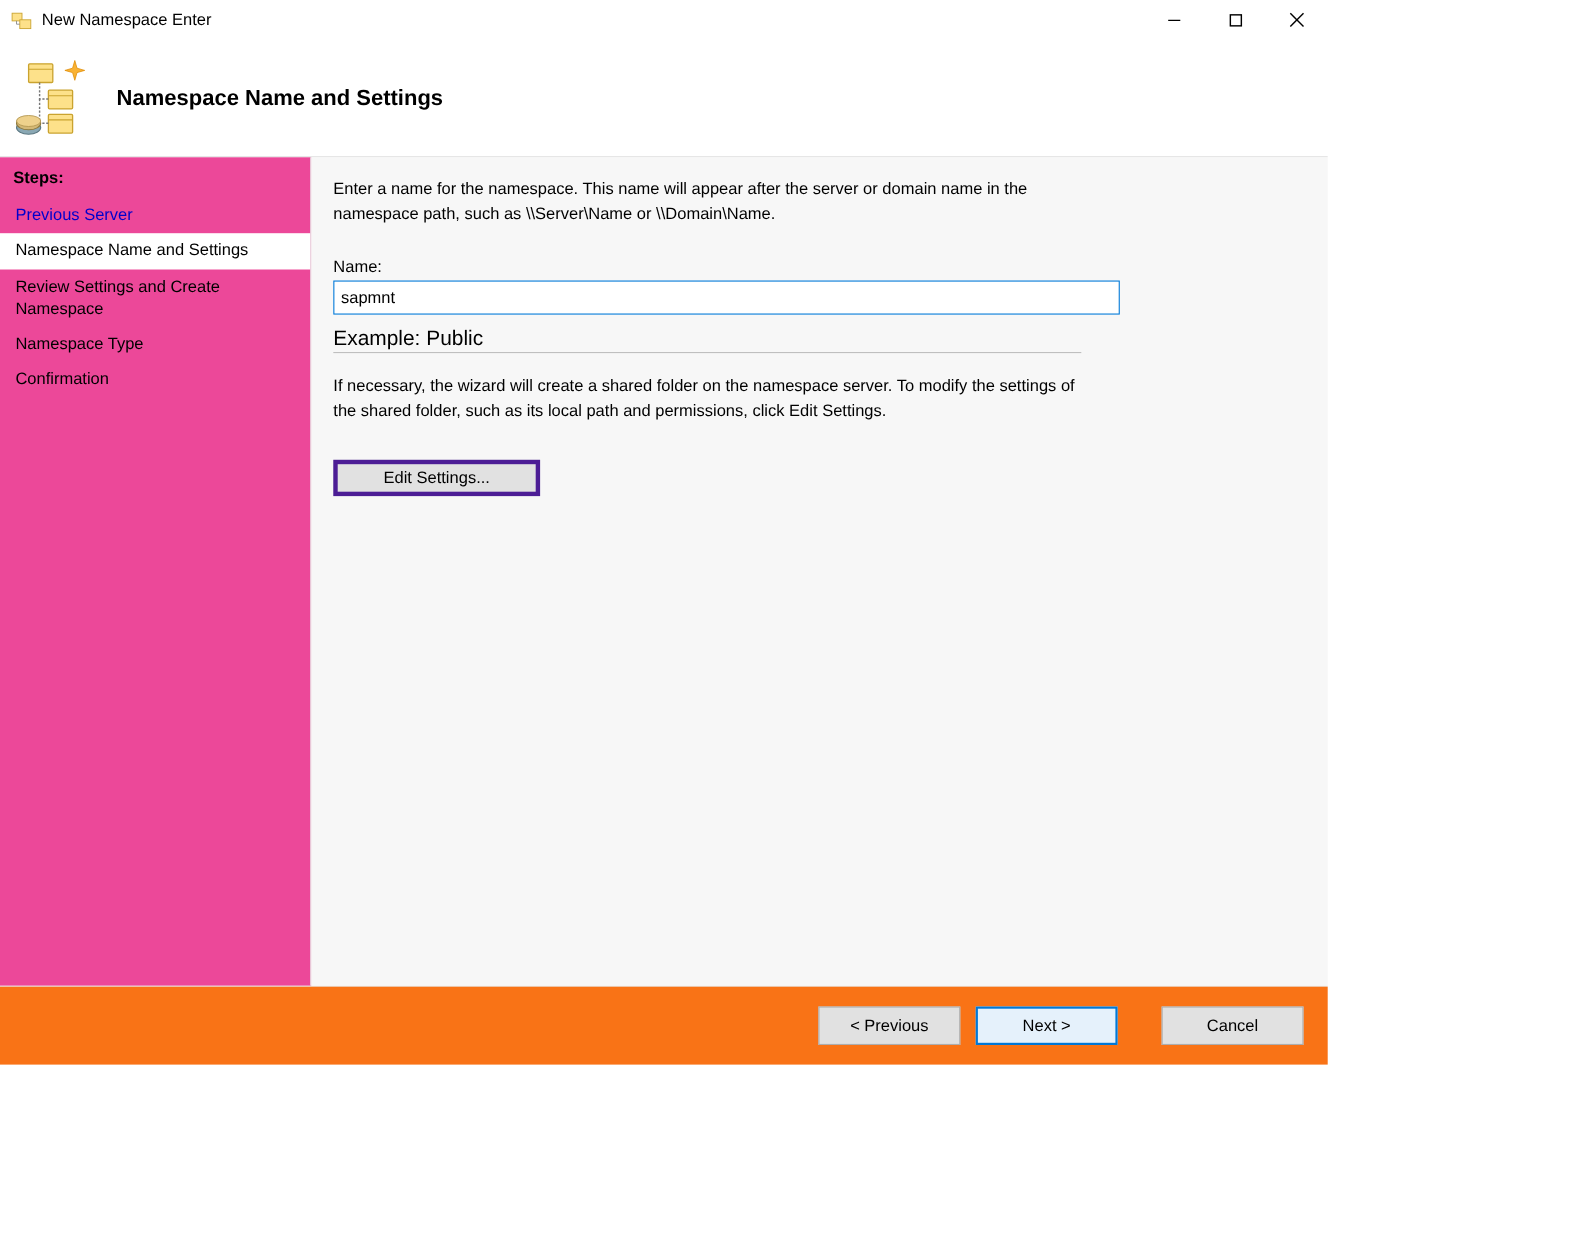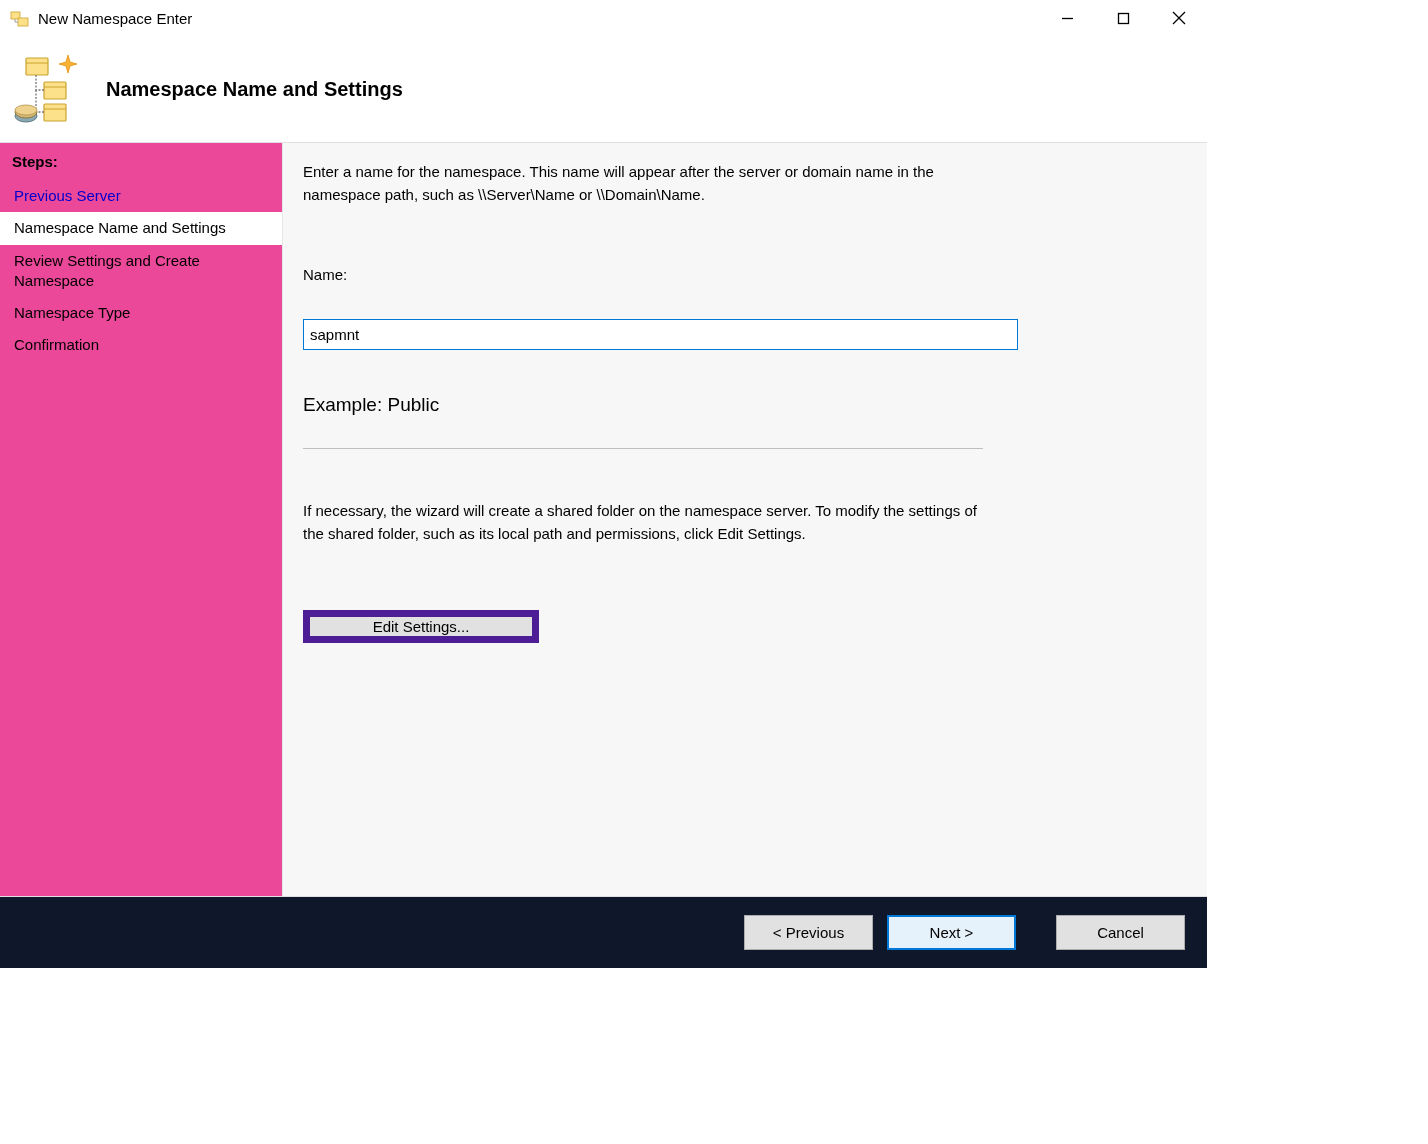--- a/index.html
+++ b/index.html
@@ -18,30 +18,30 @@
     .page-header h1 { font-size: 20px; font-weight: bold; }
     
     .wizard-body { display: flex; flex: 1; border-bottom: 1px solid #e0e0e0; }
     
     .steps-panel { width: 283px; background: #ec4899; border-right: 1px solid #e6e6e6; padding: 10px 12px 10px 12px; }
     .steps-heading { font-weight: bold; font-size: 15px; margin-bottom: 10px; }
     .step-item { padding: 6px 2px 6px 2px; font-size: 15px; line-height: 1.35; cursor: pointer; }
     .step-item.completed { color: #0000cc; }
     .step-item.current { background: #fff; margin-left: -12px; margin-right: -12px; padding-left: 14px; }
     
-    .content-panel { flex: 1; background: #f7f7f7; padding: 18px 22px 20px 20px; display: flex; flex-direction: column; gap: 32px; }
+    .content-panel { flex: 1; background: #f7f7f7; padding: 18px 22px 20px 20px; display: flex; flex-direction: column; }
     .intro-text { font-size: 15px; line-height: 1.5; color: #000; margin-bottom: 28px; max-width: 680px; }
     .field-label { font-size: 15px; margin-bottom: 4px; }
     .name-input { width: 715px; height: 31px; border: 1px solid #0078d7; outline: none; padding: 0 6px; font-size: 15px; font-family: inherit; background: #fff; }
     .example-text { font-size: 19px; margin-top: 12px; }
     .hr { border: none; border-top: 1px solid #bfbfbf; margin: 0 0 18px 0; width: 680px; }
     .secondary-text { font-size: 15px; line-height: 1.55; max-width: 680px; margin-bottom: 32px; }
-    .edit-btn { width: 236px; height: 33px; background: #e1e1e1; border: 7px solid #4c1d95; font-size: 15px; font-family: inherit; cursor: pointer; }
+    .edit-btn { width: 188px; height: 33px; background: #e1e1e1; border: 4px solid #4c1d95; font-size: 15px; font-family: inherit; cursor: pointer; }
     
-    .footer { display: flex; justify-content: flex-end; gap: 14px; padding: 18px 22px 18px 22px; background: #0f172a; }
+    .footer { display: flex; justify-content: flex-end; gap: 14px; padding: 18px 22px 18px 22px; background: #f97316; }
     .nav-btn { width: 129px; height: 35px; font-size: 15px; font-family: inherit; cursor: pointer; background: #e1e1e1; border: 1px solid #adadad; }
     .nav-btn.default { border: 2px solid #0078d7; background: #e5f1fb; }
     .cancel-gap { margin-left: 26px; }
     
     .app-icon { width: 20px; height: 20px; }
     .header-icon { width: 70px; height: 70px; flex-shrink: 0; }
   </style>
 </head>
 <body>
 

